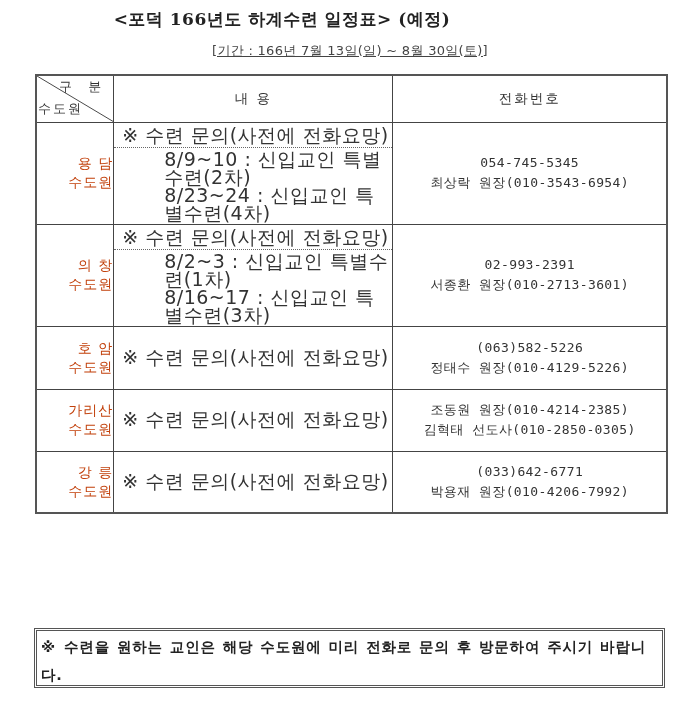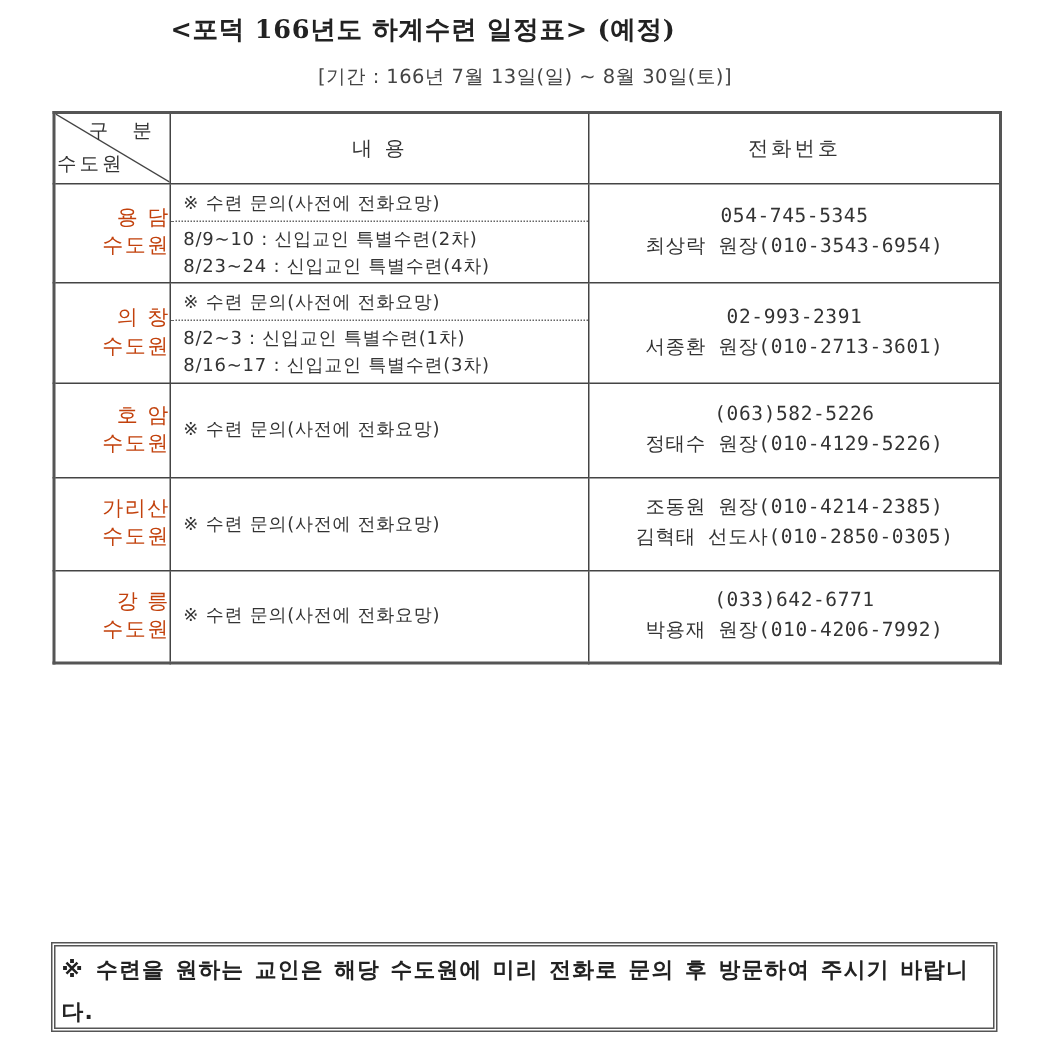--- a/index.html
+++ b/index.html
@@ -7,21 +7,21 @@
       width: 700px; height: 709px; position: relative; overflow: hidden;
       font-family: "DejaVu Sans", sans-serif; color: #333;
     }
     .title {
       position: absolute; top: 8px; left: 0; width: 564px; text-align: center;
       font-family: "DejaVu Serif", serif; font-weight: bold; font-size: 17px; color: #222;
       letter-spacing: 0.5px;
     }
     .subtitle {
       position: absolute; top: 42px; left: 0; width: 700px; text-align: center;
-      font-size: 13px; color: #444; letter-spacing: 0.3px;
+      font-size: 13px; color: #444; letter-spacing: 0.3px; text-decoration: underline;
     }
     table.sched {
       position: absolute; left: 35px; top: 74px;
       width: 633px; border-collapse: collapse;
       border: 2px solid #555;
       font-size: 13px; color: #333; padding-left: 20px;
     }
     table.sched td, table.sched th {
       border: 1px solid #444; padding: 0; vertical-align: middle;
     }
@@ -29,24 +29,24 @@
     col.c2 { width: 280px; }
     col.c3 { width: 275px; }
     th { font-weight: normal; font-size: 13.5px; letter-spacing: 2px; }
     .hdr-row { height: 47px; }
     .diag-cell { position: relative; }
     .diag-cell svg { position: absolute; left: 0; top: 0; width: 100%; height: 100%; }
     .diag-top { position: absolute; right: 6px; top: 2px; letter-spacing: 6px; font-size: 13px; }
     .diag-bottom { position: absolute; left: 1px; bottom: 4px; font-size: 13px; }
     .name-cell { text-align: right; line-height: 19px; font-size: 14px; color: #c2410c; margin-top: 24px; }
     .name-cell span { display: block; letter-spacing: 1px; }
-    .content-cell { padding-left: 8px !important; font-size: 12px; letter-spacing: 0.5px; }
+    .content-cell { padding-left: 8px !important; font-size: 19px; letter-spacing: 0.5px; }
     .content-sub { padding: 2px 0 2px 8px; }
     .content-sub.first { border-bottom: 1px dotted #666; height: 20px; line-height: 20px; }
-    .content-sub.rest { line-height: 18px; }
+    .content-sub.rest { line-height: 18px; margin-left: 42px; }
     .split { padding: 0 !important; }
     .phone-cell { text-align: center; line-height: 20px; font-family: "DejaVu Sans Mono", monospace; font-size: 13px; letter-spacing: 0.4px; color: #333; }
     .phone-cell span { display: block; }
     .note {
       position: absolute; left: 34px; top: 628px; width: 631px; height: 60px;
       border: 3px double #555; box-sizing: border-box;
       font-weight: bold; font-size: 14.5px; color: #222; line-height: 28px;
       padding: 2px 16px 0 4px; letter-spacing: 0.8px;
       text-align: justify;
     }

